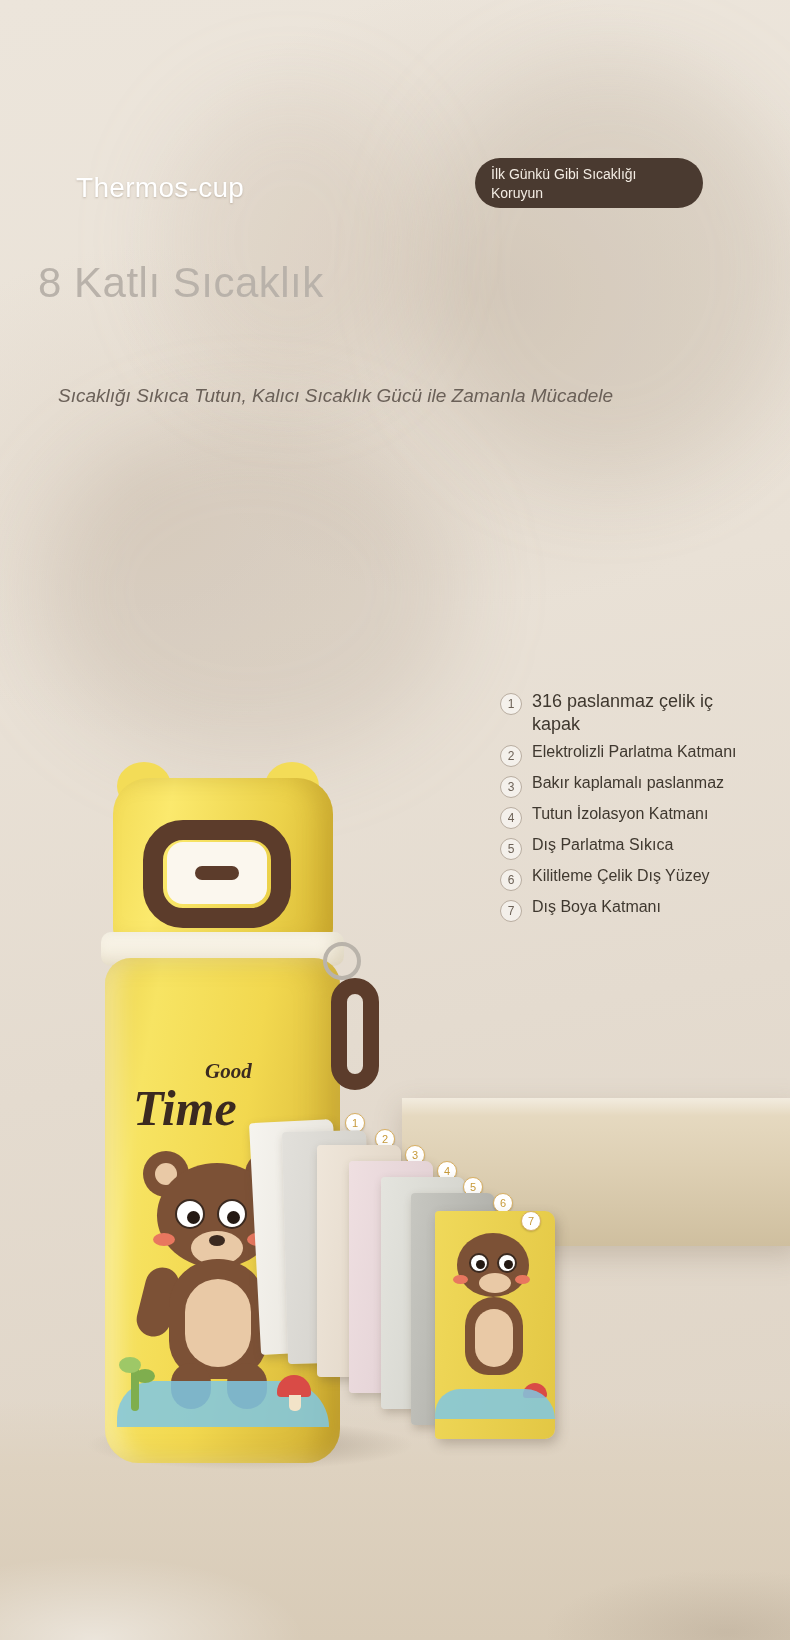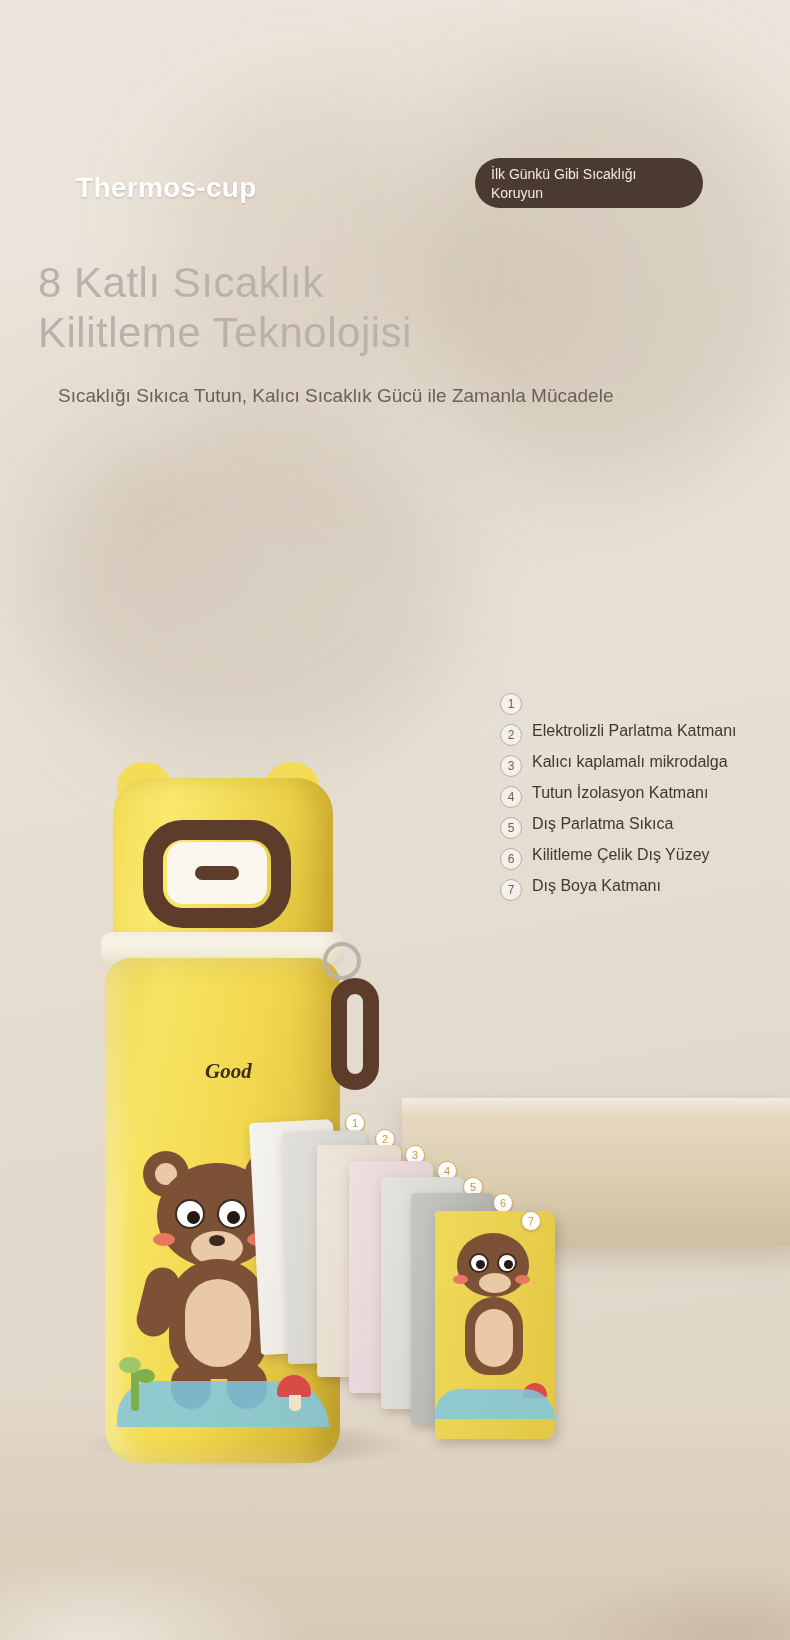--- a/index.html
+++ b/index.html
@@ -19,40 +19,40 @@
   }
   
   .blotch{position:absolute;border-radius:50%;filter:blur(42px);pointer-events:none;}
   .b1{left:40px;top:420px;width:420px;height:340px;background:rgba(168,150,130,0.22);}
   .b2{left:420px;top:60px;width:380px;height:420px;background:rgba(175,158,138,0.20);}
   .b3{left:160px;top:90px;width:260px;height:300px;background:rgba(186,170,150,0.15);}
 
   
   .brand{
     position:absolute; left:76px; top:172px;
-    font-size:28px; font-weight:bold; color:#ffffff;
+    font-size:28px; font-weight:normal; color:#ffffff;
     letter-spacing:0.3px;
     text-shadow:0 1px 2px rgba(120,105,90,0.35);
   }
   .pill{
     position:absolute; left:475px; top:158px;
     width:228px; height:50px;
     background:#4a3a30; border-radius:25px;
     color:#f3ece3; font-size:14px; line-height:19px;
     padding:7px 16px 2px 16px;
   }
   .h1{
     position:absolute; left:38px; top:258px;
     font-size:42px; line-height:50px; font-weight:400;
     color:#b9b2aa;
     letter-spacing:0.5px;
   }
   .sub{
     position:absolute; left:58px; top:382px;
-    font-size:19px; line-height:28px; color:#6a6058;
+    font-size:19px; line-height:28px; color:#6a6058;font-style:italic;
   }
 
   
   .podium{
     position:absolute; left:402px; top:1098px;
     width:398px; height:148px;
     background:linear-gradient(180deg,#e8dcc4 0%, #ded0b4 45%, #cfbf9f 100%);
     box-shadow:0 10px 26px rgba(120,100,75,0.25);
   }
   .podium:after{
@@ -202,40 +202,40 @@
   <div class="blotch b1"></div>
   <div class="blotch b2"></div>
   <div class="blotch b3"></div>
 
   <div class="brand">Thermos-cup</div>
 
   <div class="pill">İlk Günkü Gibi Sıcaklığı Koruyun</div>
 
   <div class="h1">
     <div>8 Katlı Sıcaklık</div>
-    <div>Kilitleme Teknolojisi</div>
   </div>
 
   <div class="sub">Sıcaklığı Sıkıca Tutun, Kalıcı Sıcaklık Gücü ile Zamanla Mücadele</div>
 
   <div class="podium"></div>
   <div class="floor"></div>
   <div class="floor-fold"></div>
 
   <div class="layers">
     <div class="layer-row big">
       <span class="lnum">1</span>
+      <span class="ltext">316 paslanmaz çelik iç kapak</span>
     </div>
     <div class="layer-row">
       <span class="lnum">2</span>
       <span class="ltext">Elektrolizli Parlatma Katmanı</span>
     </div>
     <div class="layer-row">
       <span class="lnum">3</span>
-      <span class="ltext">Kalıcı kaplamalı mikrodalga</span>
+      <span class="ltext">Bakır kaplamalı paslanmaz</span>
     </div>
     <div class="layer-row">
       <span class="lnum">4</span>
       <span class="ltext">Tutun İzolasyon Katmanı</span>
     </div>
     <div class="layer-row">
       <span class="lnum">5</span>
       <span class="ltext">Dış Parlatma Sıkıca</span>
     </div>
     <div class="layer-row">
@@ -256,20 +256,21 @@
     <div class="lockring"></div>
     <div class="lockwhite"></div>
     <div class="lockbar"></div>
     <div class="collar"></div>
     <div class="body"></div>
     <div class="ring"></div>
     <div class="strap"></div>
 
     <div class="art">
       <div class="good">Good</div>
+      <div class="time">Time</div>
       <div class="bear-ear l"></div>
       <div class="bear-ear r"></div>
       <div class="bear-ear-in l"></div>
       <div class="bear-ear-in r"></div>
       <div class="bear-head"></div>
       <div class="blush l"></div>
       <div class="blush r"></div>
       <div class="eye l"></div>
       <div class="eye r"></div>
       <div class="pupil l"></div>

